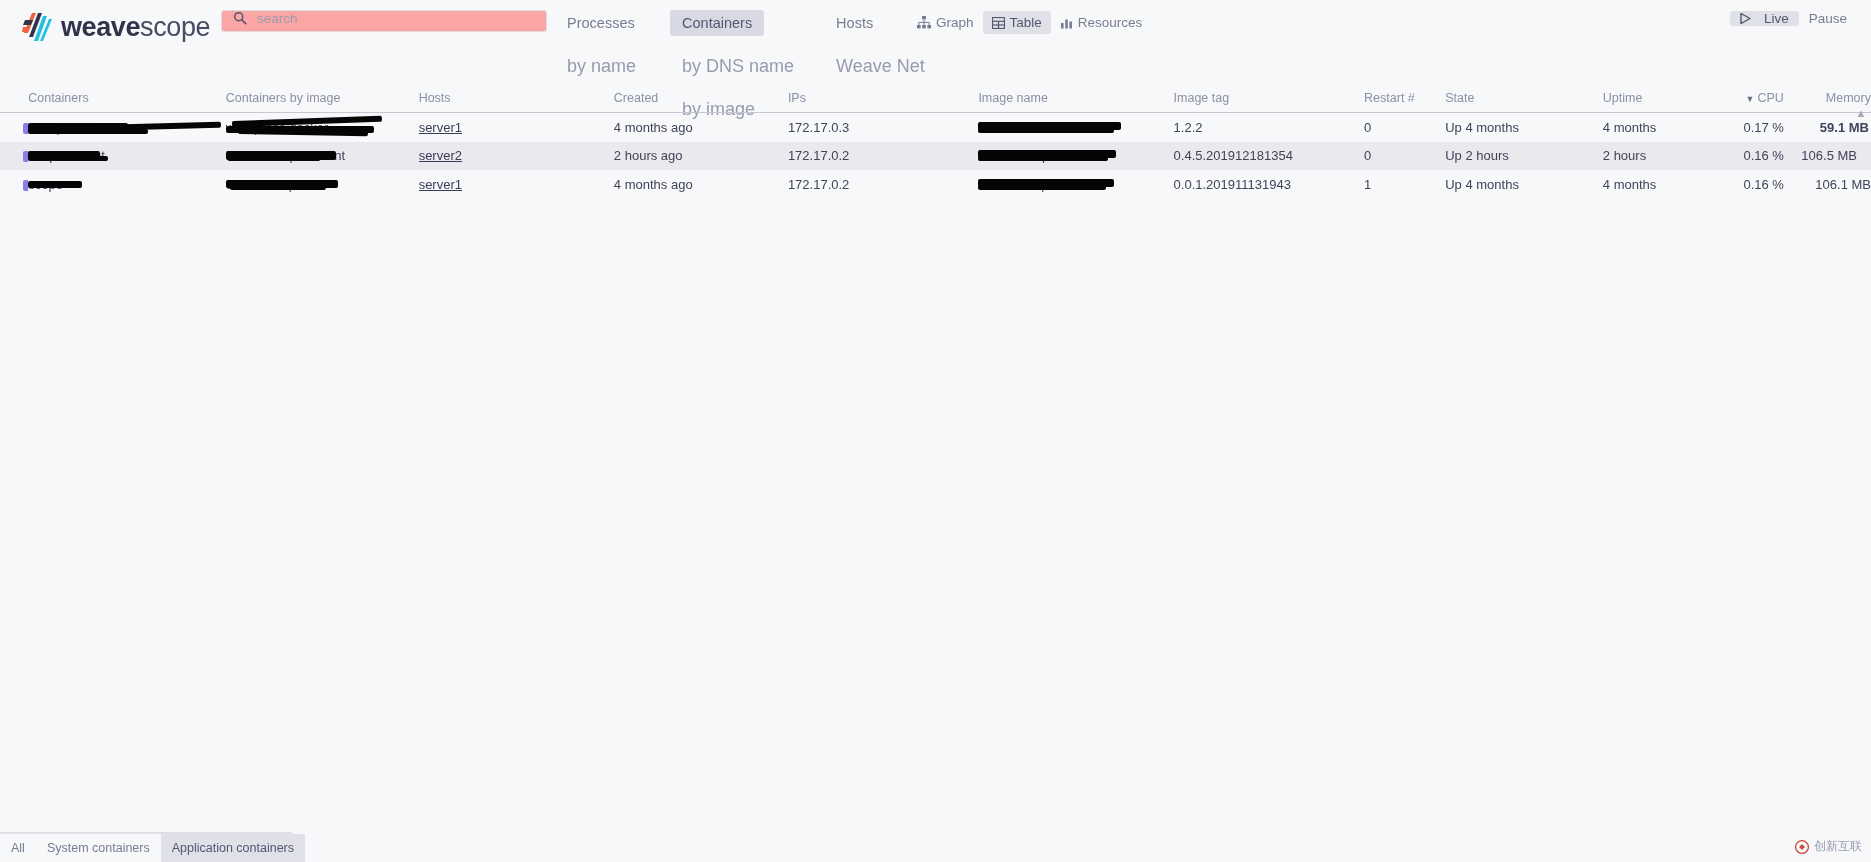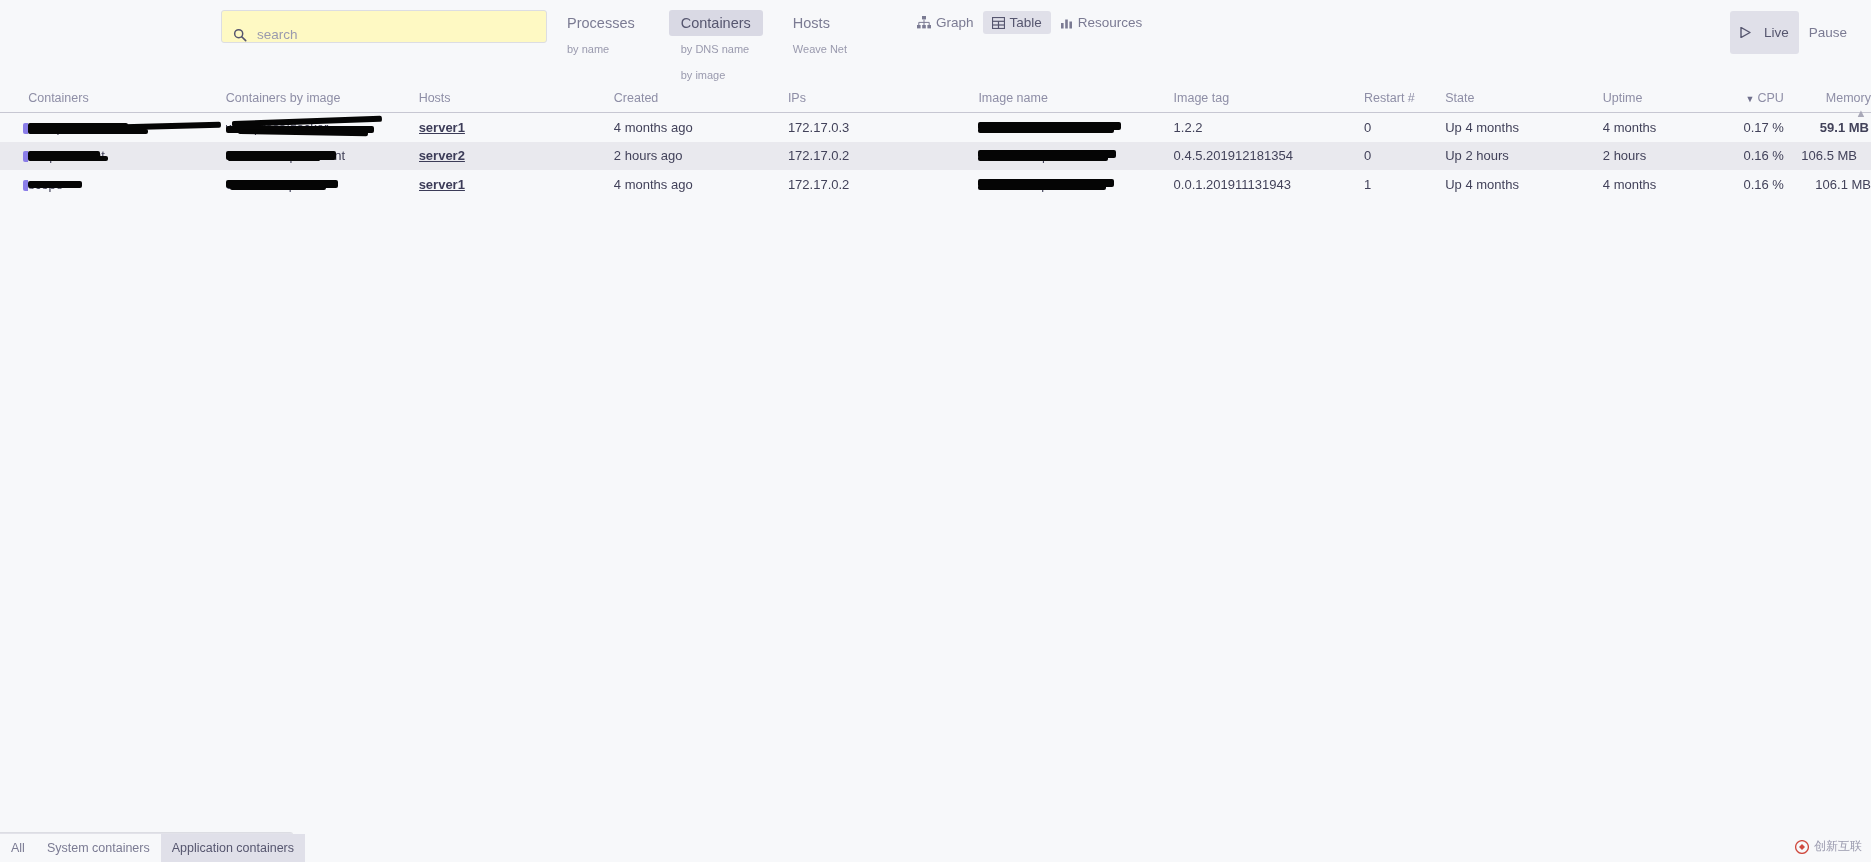--- a/index.html
+++ b/index.html
@@ -20,82 +20,82 @@
     position: absolute; left: 22px; top: 8px;
     display: flex; align-items: center; height: 38px;
   }
   #logo-mark { width: 30px; height: 32px; margin-right: 9px; }
   #logo-text { font-size: 27px; letter-spacing: -0.4px; color: #32324b; }
   #logo-text .w { font-weight: bold; }
   #logo-text .s { font-weight: normal; color: #4a4a63; }
 
   #search-box {
     position: absolute; left: 221px; top: 10px;
-    width: 326px; height: 33px;
-    background: #fef9c3; border: 1px solid #dcdde3; border-radius: 3px;
-    display: flex; align-items: flex-end;
+    width: 326px; height: 22px;
+    background: #fca5a5; border: 1px solid #dcdde3; border-radius: 3px;
+    display: flex; align-items: flex-start;
   }
   #search-icon { margin-left: 11px; margin-right: 10px; width: 14px; height: 14px; }
   #search-input {
     border: none; outline: none; background: transparent;
     font-family: "Liberation Sans", sans-serif;
     font-size: 13.5px; color: #55556e; width: 270px;
   }
   #search-input::placeholder { color: #9a9aae; }
 
   
   #topo-nav { position: absolute; left: 555px; top: 10px; display: flex; }
   .topo-col { display: flex; flex-direction: column; align-items: flex-start; }
   .topo-main {
     font-size: 14.5px; color: #7b7b93; padding: 4px 12px;
     border-radius: 3px; white-space: nowrap; line-height: 18px;
   }
   .topo-main.selected { background: #d9d9e4; color: #56566f; }
   .topo-sub {
-    font-size: 11px; color: #9a9aae; padding: 4px 12px;
+    font-size: 18px; color: #9a9aae; padding: 4px 12px;
     border-radius: 3px; white-space: nowrap; line-height: 18px;
-    margin-top: 0;
+    margin-top: 17px;
   }
 
   
   #view-toggle { position: absolute; left: 908px; top: 11px; display: flex; }
   .view-btn {
     display: flex; align-items: center; gap: 5px;
     font-size: 13.5px; color: #7b7b93;
     padding: 4px 9px; border-radius: 3px; white-space: nowrap;
   }
   .view-btn.selected { background: #e0e0e9; color: #56566f; }
   .view-btn svg { display: block; }
 
   
   #time-control { position: absolute; right: 14px; top: 11px; display: flex; align-items: center; }
   .time-btn {
     display: flex; align-items: center; gap: 13px;
     font-size: 13.5px; color: #7b7b93;
-    padding: 14px 10px; border-radius: 3px; white-space: nowrap;
+    padding: 0 10px; border-radius: 3px; white-space: nowrap;
   }
   .time-btn.selected { background: #e0e0e9; color: #56566f; }
 
   
   #table-wrap { position: absolute; top: 86px; left: 0; width: 1871px; }
   table { width: 1871px; border-collapse: collapse; table-layout: fixed; }
   thead th {
     font-size: 12.5px; font-weight: normal; color: #8e8ea6;
     text-align: left; padding: 5px 0 7px 0;
     border-bottom: 1px solid #c7c7d2;
     white-space: nowrap;
   }
   thead th.num { text-align: right; }
   tbody td {
     font-size: 13px; color: #42425a; padding: 6px 0;
     white-space: nowrap; overflow: hidden;
   }
   tbody td.num { text-align: right; }
   tbody tr.alt { background: #e9e9ee; }
-  .host-link { color: #3c3c58; text-decoration: underline; font-weight: bold; }
+  .host-link { color: #3c3c58; text-decoration: underline; }
   .sort-caret { font-size: 9px; margin-right: 3px; color: #6f6f8c; }
 
   .node-swatch {
     display: inline-block; width: 11px; height: 11px;
     background: #8b7ee8; border-radius: 2px;
     vertical-align: middle; margin-right: 7px;
   }
   .redact-wrap { display: inline-block; position: relative; vertical-align: middle; }
   .redact-wrap .strike {
     position: absolute; left: 0; background: #050505; height: 4px;
@@ -136,20 +136,33 @@
     position: absolute; right: 9px; bottom: 7px;
     display: flex; align-items: center; gap: 5px;
     font-size: 12px; color: #9a9aae;
   }
 </style>
 </head>
 <body>
 
 <div id="header">
 
+  <div id="logo-block">
+    <svg id="logo-mark" viewBox="0 0 30 32">
+      <g>
+        <path d="M2,22 L10,2 L14,2 L6,22 Z" fill="#f4613e"></path>
+        <path d="M7,26 L16,2 L20,2 L11,26 Z" fill="#32324b"></path>
+        <path d="M12,30 L21,5 L25,5 L16,30 Z" fill="#24bfe1"></path>
+        <path d="M18,30 L27,8 L30,8 L21,30 Z" fill="#24bfe1"></path>
+        <path d="M1,16 L8,16 L6,21 L0,21 Z" fill="#f4613e"></path>
+        <path d="M3,9 L11,9 L9,14 L1,14 Z" fill="#32324b"></path>
+      </g>
+    </svg>
+    <div id="logo-text"><span class="w">weave</span><span class="s">scope</span></div>
+  </div>
 
   <div id="search-box">
     <svg id="search-icon" viewBox="0 0 16 16">
       <circle cx="6.5" cy="6.5" r="4.6" fill="none" stroke="#55556e" stroke-width="1.7"></circle>
       <line x1="10" y1="10" x2="14.5" y2="14.5" stroke="#55556e" stroke-width="1.9" stroke-linecap="round"></line>
     </svg>
     <input id="search-input" type="text" placeholder="search" style="">
   </div>
 
   <div id="topo-nav">

